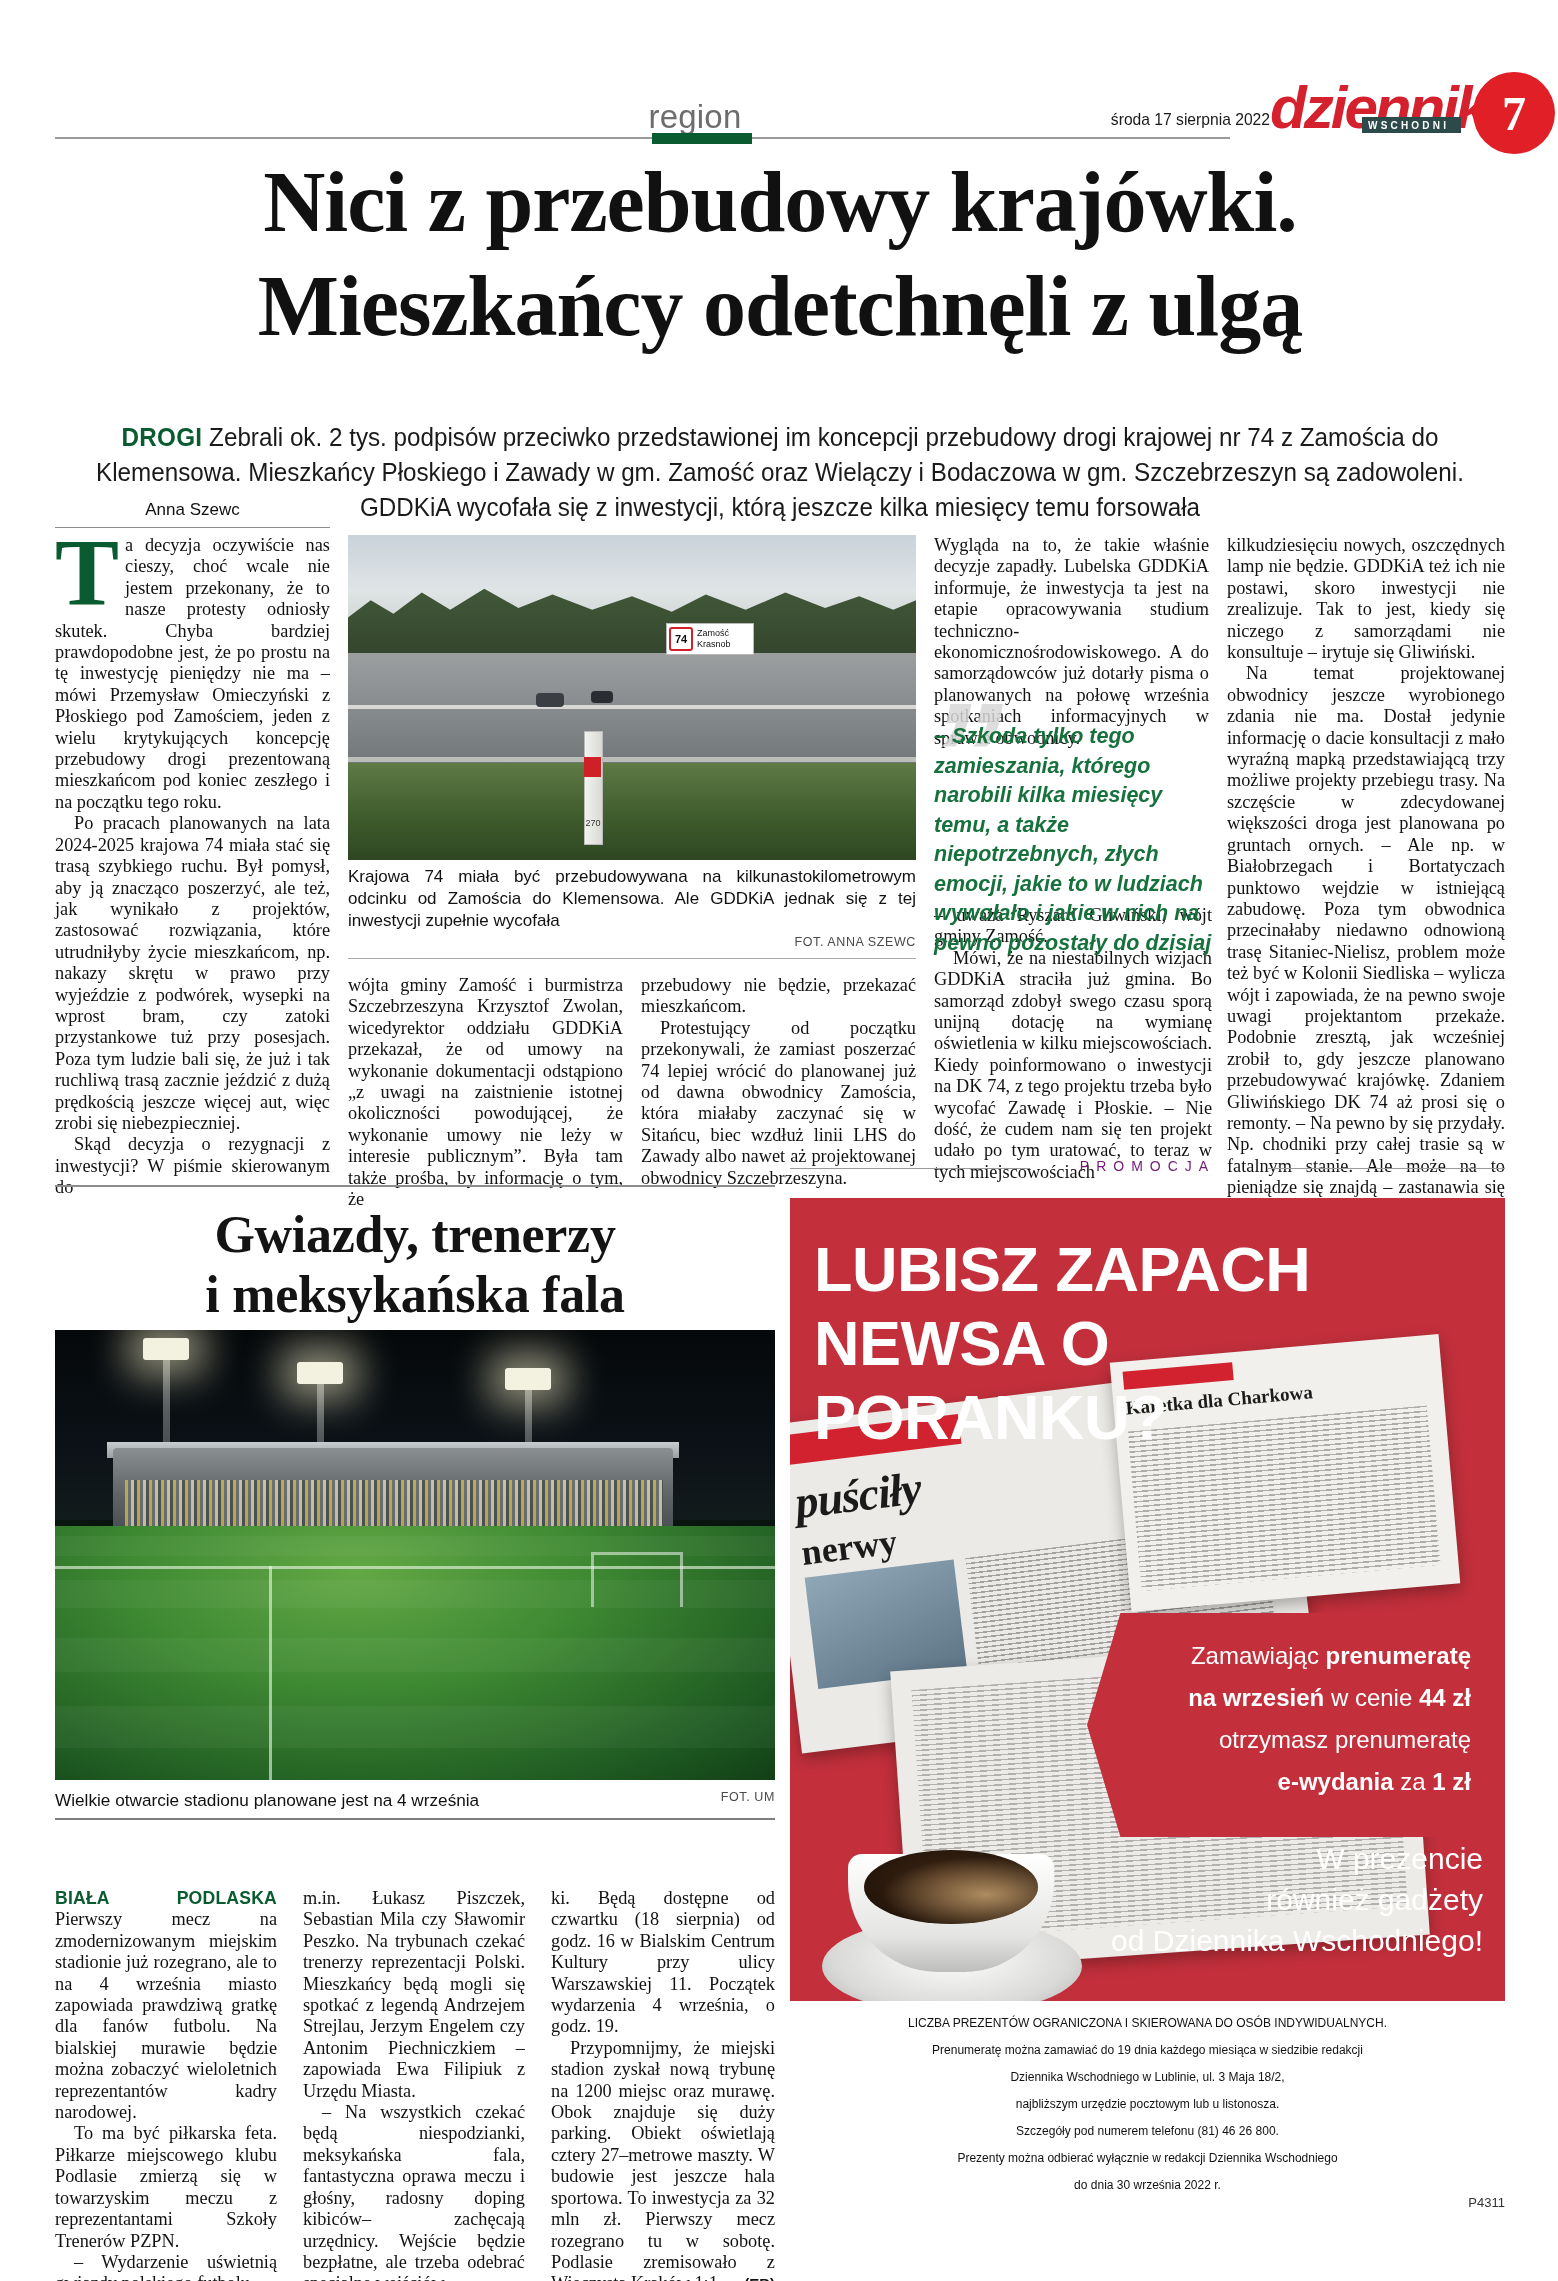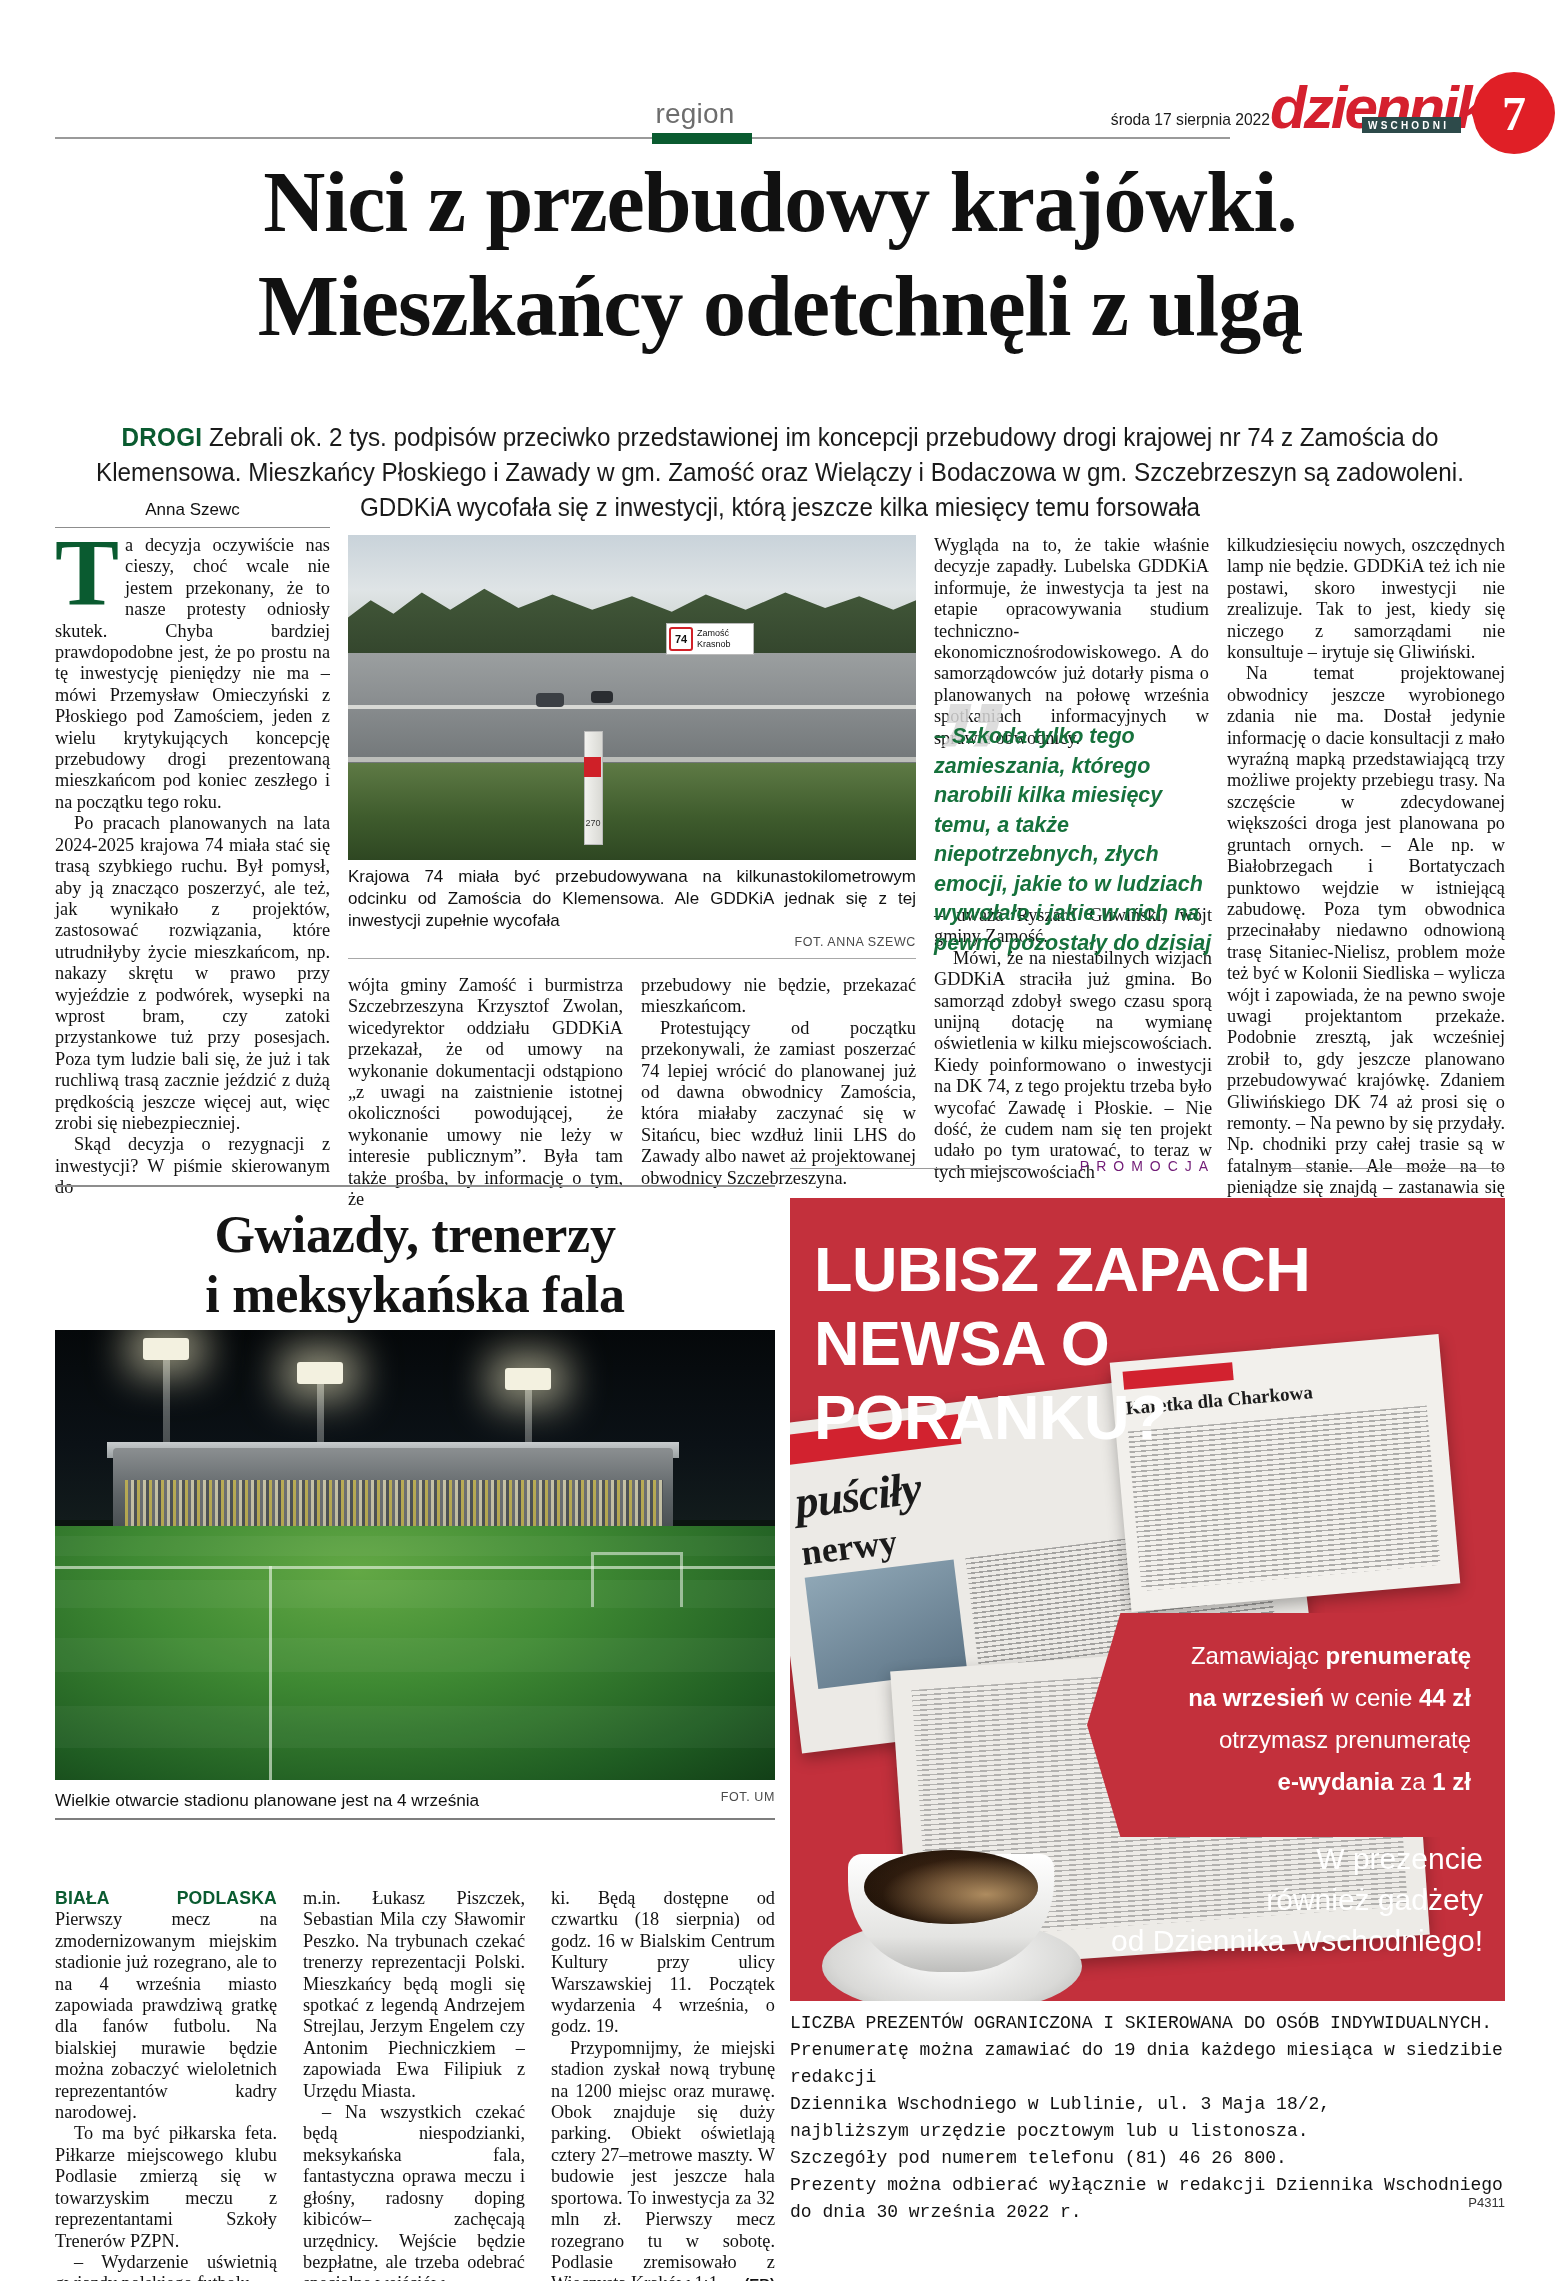--- a/index.html
+++ b/index.html
@@ -8,21 +8,21 @@
     font-family:"Liberation Serif", serif;
     color:#1a1a1a;-webkit-font-smoothing:antialiased;
   }
   .page{position:relative;width:1558px;height:2281px;overflow:hidden;}
 
   
   .masthead{position:absolute;left:55px;top:80px;width:1455px;height:70px;}
   .mast-rule{position:absolute;left:0;top:57px;width:1175px;height:2px;background:#9a9a9a;}
   .section-tag{
     position:absolute;left:585px;top:18px;width:110px;text-align:center;
-    font-family:"Liberation Sans", sans-serif;font-size:28px;color:#6d6d6d;
+    font-family:"Liberation Sans", sans-serif;font-size:33px;color:#6d6d6d;
     letter-spacing:.2px;
   }
   .section-underline{position:absolute;left:597px;top:53px;width:100px;height:11px;background:#0a5b30;}
   .mast-date{
     position:absolute;left:860px;top:30px;width:355px;text-align:right;
     font-family:"Liberation Sans", sans-serif;font-size:17px;color:#1a1a1a;
     transform:scaleX(.92);transform-origin:right center;
   }
   .logo{position:absolute;left:1215px;top:-5px;width:230px;height:72px;}
   .logo-word{
@@ -248,21 +248,21 @@
     color:#ffffff;text-align:right;
   }
   .offer b{font-weight:bold;}
   .gift{
     position:absolute;right:22px;top:640px;width:430px;text-align:right;
     font-family:"Liberation Sans", sans-serif;font-size:30px;line-height:41px;color:#ffffff;
   }
 
   .adfine{
     position:absolute;left:790px;top:2010px;width:715px;
-    font-family:Liberation Mono, monospace;font-size:18px;line-height:27px;color:#111;
+    font-family:Liberation Sans, sans-serif;font-size:12px;line-height:27px;color:#111;text-align:center;
   }
   .adcode{position:absolute;left:790px;top:2195px;width:715px;text-align:right;
     font-family:"Liberation Sans", sans-serif;font-size:13px;color:#333;}
 </style>
 </head>
 <body>
 
 <div class="page">
 
   <div class="masthead">

